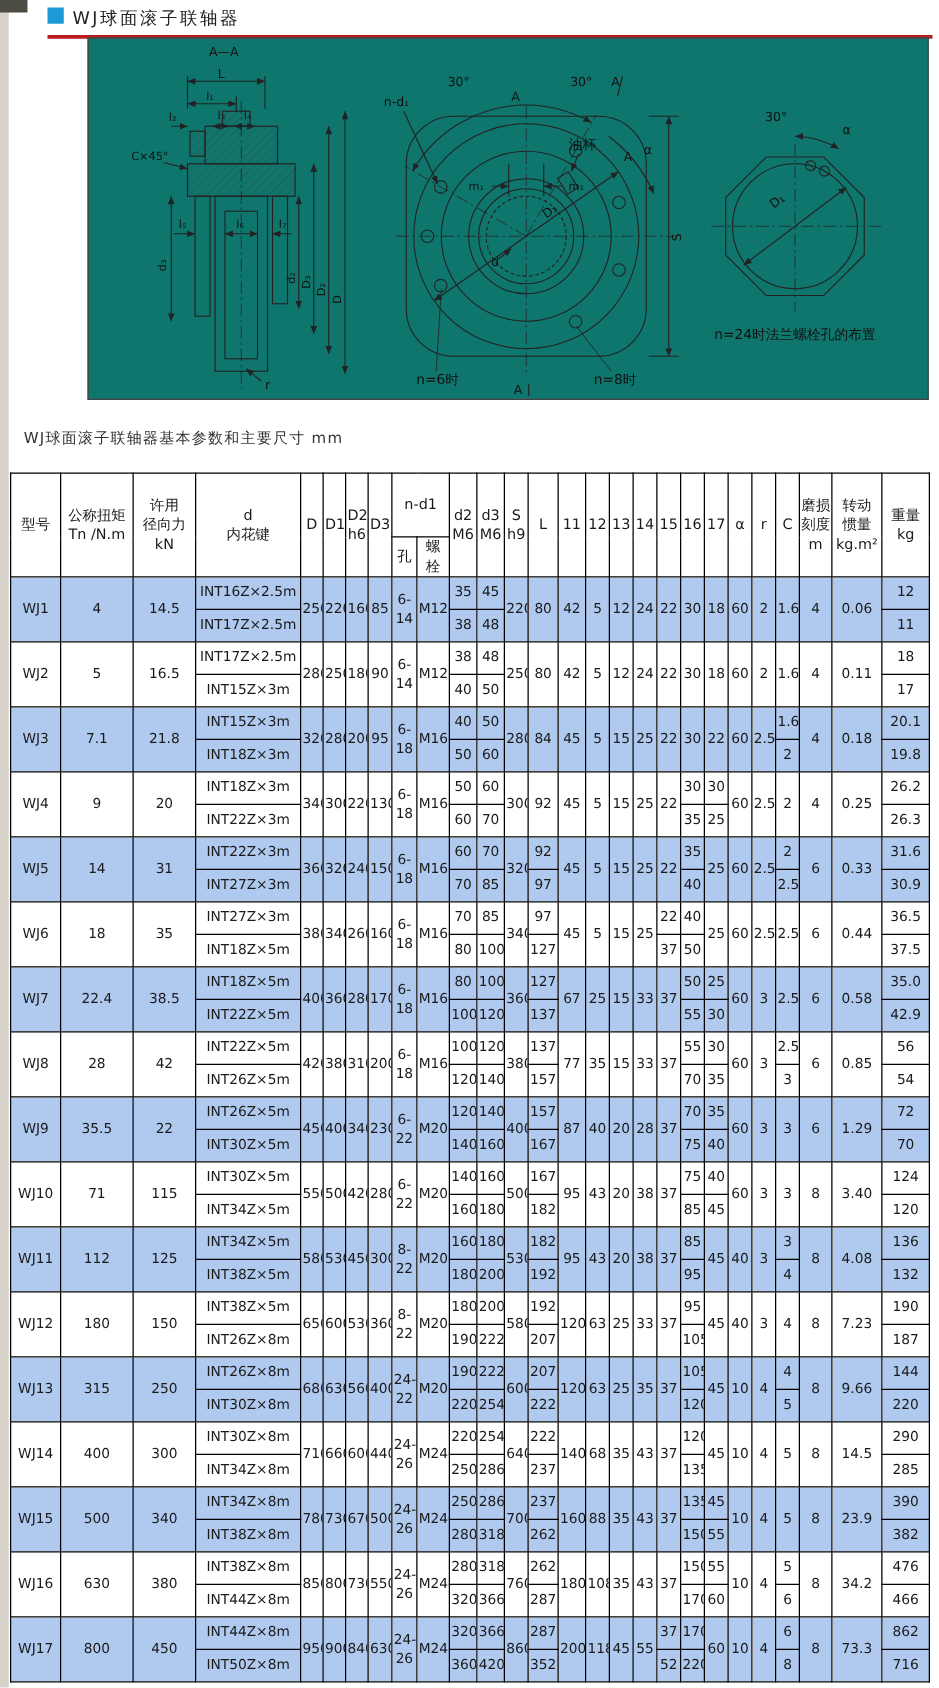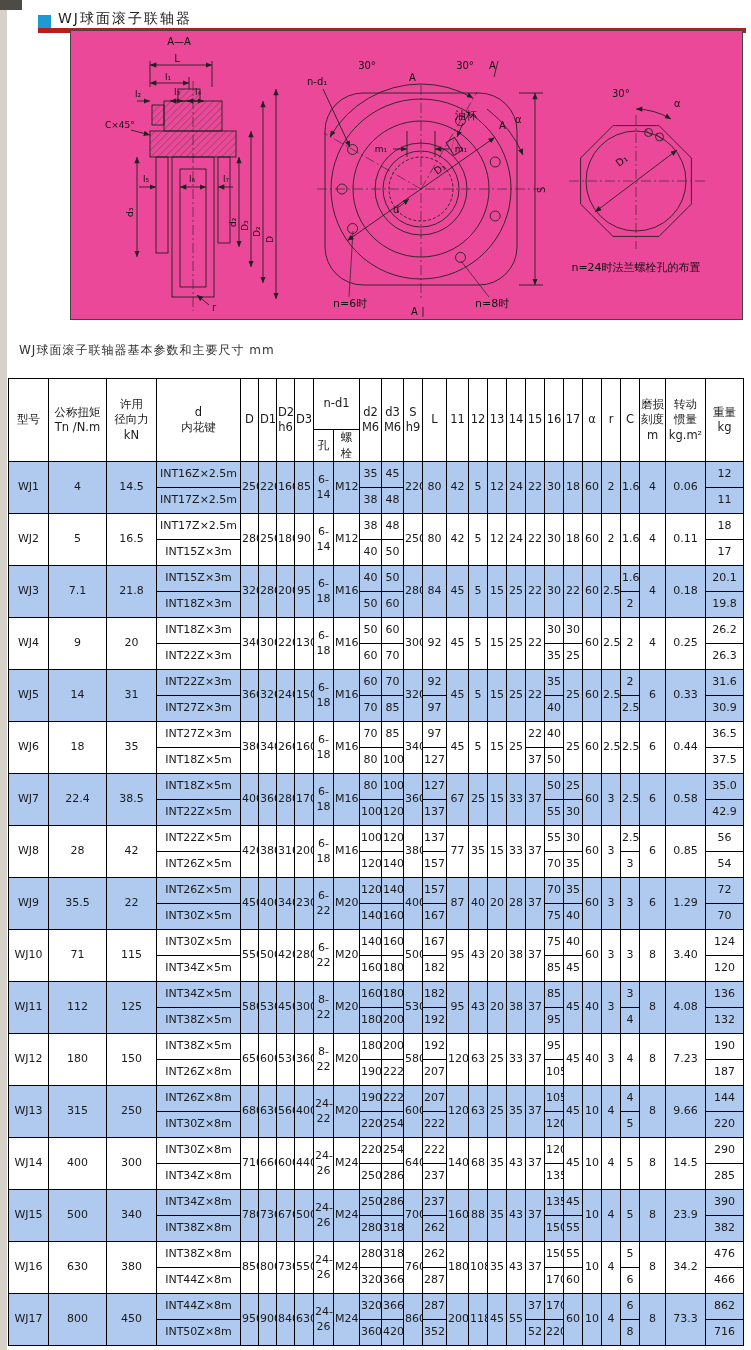--- a/index.html
+++ b/index.html
@@ -4,27 +4,27 @@
 <style>
   html,body{margin:0;padding:0;}
   body{
     width:751px;height:1350px;position:relative;background:#ffffff;
     font-family:"DejaVu Sans",sans-serif;color:#1a1a1a;overflow:hidden;
   }
   .edge-strip{position:absolute;left:0;top:0;width:7px;height:1350px;background:#d6d2ca;}
   .corner-mark{position:absolute;left:0;top:0;width:22px;height:10px;background:#4c4c45;}
   .title-row{
     position:absolute;left:38px;top:6px;width:708px;height:22px;
-    display:flex;align-items:flex-end;gap:7px;border-bottom:5px solid #b91c1c;
+    display:flex;align-items:flex-start;gap:7px;border-bottom:3px solid #b91c1c;
   }
   .title-bullet{width:13px;height:13px;background:#1d9ad6;flex:0 0 auto;}
   .page-title{font-size:14px;letter-spacing:2px;color:#222;}
   .drawing-box{
     position:absolute;left:70px;top:30px;width:673px;height:290px;
-    border:1px solid #444;background:#ec4899;box-sizing:border-box;
+    border:1px solid #444;background:#0f766e;box-sizing:border-box;
   }
   svg text{fill:#111;font-size:10px;font-family:"DejaVu Sans",sans-serif;stroke:none;}
   svg text.cn{font-size:11px;}
   svg text.sm{font-size:9px;}
   .cl{stroke-dasharray:10 3 2 3;stroke-width:0.6;}
   .table-caption{position:absolute;left:19px;top:342px;font-size:12px;color:#333;letter-spacing:1px;}
   table.spec{
     position:absolute;left:8px;top:378px;width:735px;
     border-collapse:collapse;table-layout:fixed;
     font-size:11px;color:#1a1a1a;

